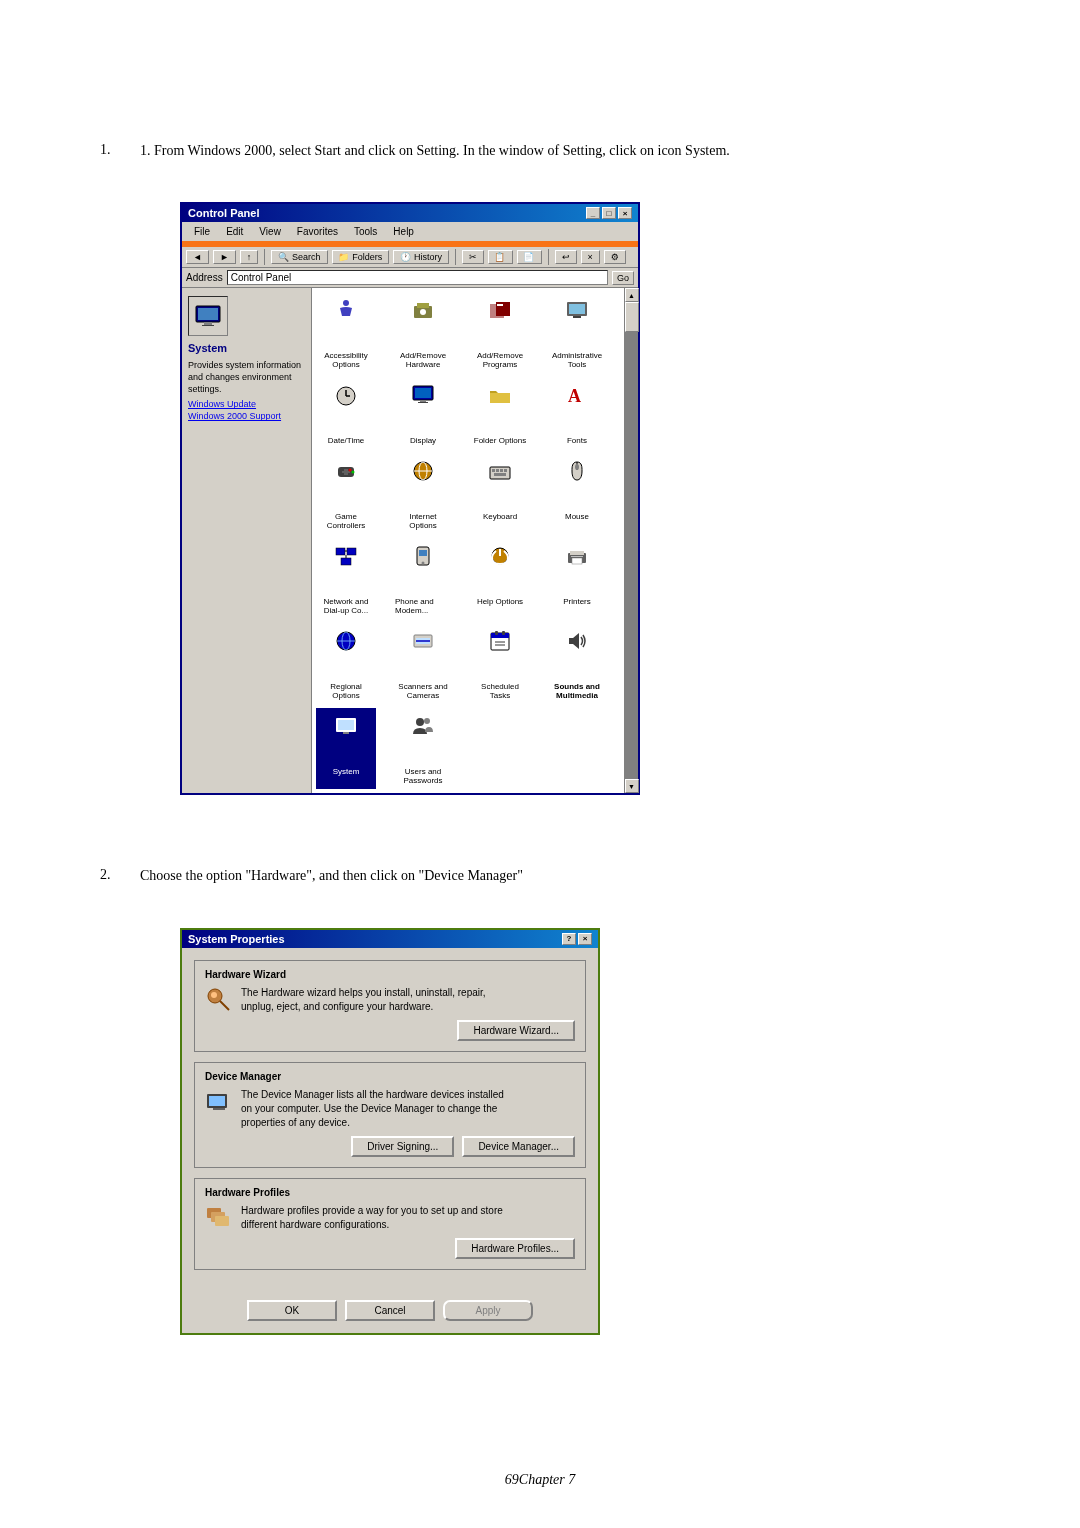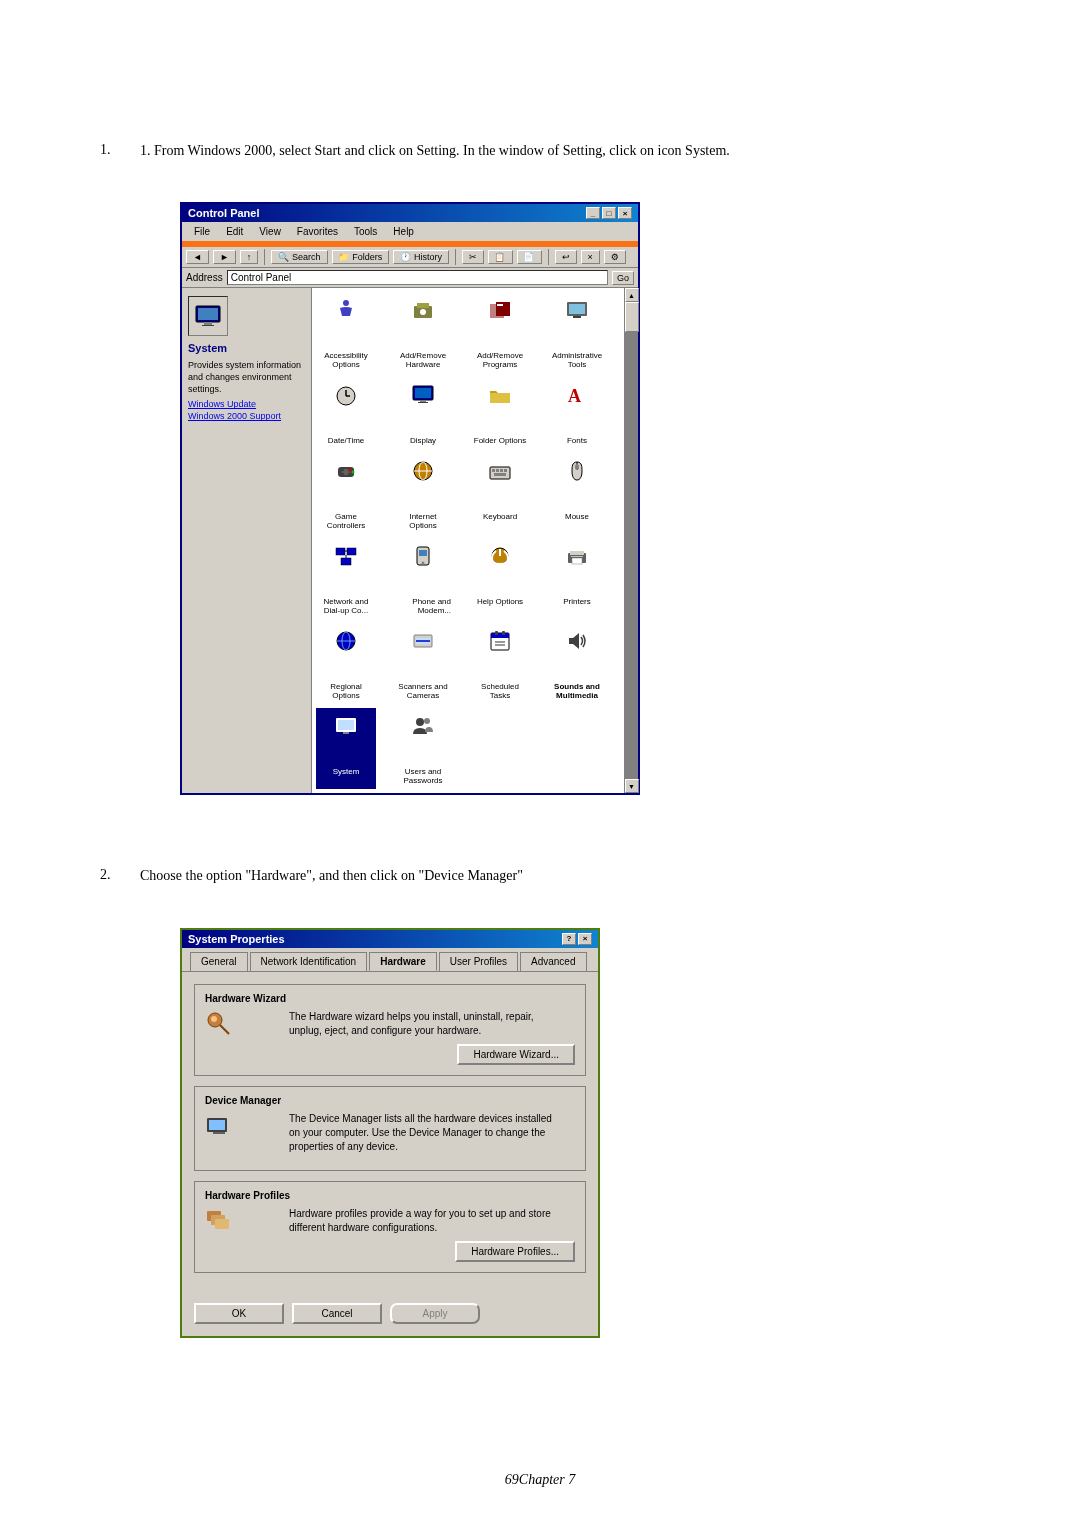--- a/index.html
+++ b/index.html
@@ -260,41 +260,40 @@
       height: 28px;
       flex-shrink: 0;
       display: flex;
       align-items: center;
       justify-content: center;
     }
     .section-text {
       font-size: 10px;
       line-height: 1.4;
       flex: 1;
-      margin-left: 48px;
     }
     .section-buttons {
       display: flex;
       justify-content: flex-end;
       gap: 8px;
       margin-top: 4px;
     }
     .win-dialog-btn {
       background: #d4d0c8;
       border: 2px solid;
       border-color: #ffffff #808080 #808080 #ffffff;
       padding: 3px 14px;
       font-size: 10px;
       cursor: default;
       min-width: 90px;
       text-align: center;
     }
     .dialog-footer {
       display: flex;
-      justify-content: flex-start;
+      justify-content: center;
       gap: 8px;
       padding: 8px 12px 12px;
     }
 
     
     .page-footer {
       position: absolute;
       bottom: 40px;
       left: 0;
       right: 0;
@@ -576,21 +575,21 @@
                     <span style="font-size:8px;text-align:center;">Network and Dial-up Co...</span>
                   </div>
                   <div class="cp-icon">
                     <div class="cp-icon-img">
                       <svg width="24" height="24" viewBox="0 0 24 24">
                           <rect x="6" y="3" width="12" height="18" rx="2" fill="#d4d0c8" stroke="#000" stroke-width="1"></rect>
                           <circle cx="12" cy="19" r="1.5" fill="#808080"></circle>
                           <rect x="8" y="6" width="8" height="6" fill="#4080c0"></rect>
                         </svg>
                     </div>
-                    <span style="font-size:8px;text-align:right;">Phone and Modem...</span>
+                    <span style="font-size:8px;text-align:left;">Phone and Modem...</span>
                   </div>
                   <div class="cp-icon">
                     <div class="cp-icon-img">
                       <svg width="24" height="24" viewBox="0 0 24 24">
                           <circle cx="12" cy="12" r="8" fill="#c08000" stroke="#000" stroke-width="1"></circle>
                           <path d="M12 5 L12 12" stroke="#fff" stroke-width="2"></path>
                           <path d="M8 7 Q4 10 4 14 Q4 20 12 20 Q20 20 20 14 Q20 10 16 7" fill="none" stroke="#fff" stroke-width="2"></path>
                         </svg>
                     </div>
                     <span style="font-size:8px;text-align:center;">Help Options</span>
@@ -698,27 +697,20 @@
           <div class="dialog-window">
             
             <div class="dialog-titlebar">
               <span>System Properties</span>
               <div style="display:flex;gap:2px;">
                 <div class="win-btn">?</div>
                 <div class="win-btn">×</div>
               </div>
             </div>
             
-            <div class="dialog-tabs">
-              <div class="dialog-tab">General</div>
-              <div class="dialog-tab">Network Identification</div>
-              <div class="dialog-tab active">Hardware</div>
-              <div class="dialog-tab">User Profiles</div>
-              <div class="dialog-tab">Advanced</div>
-            </div>
             
             <div class="dialog-body">
 
               <div class="dialog-section">
                 <div class="section-title">Hardware Wizard</div>
                 <div class="section-row">
                   <div class="section-icon">
                     <svg width="28" height="28" viewBox="0 0 28 28">
                       <circle cx="10" cy="10" r="7" fill="#c08040" stroke="#804000" stroke-width="1"></circle>
                       <path d="M15 15 L24 24" stroke="#804000" stroke-width="2"></path>
@@ -743,20 +735,24 @@
                       <rect x="2" y="6" width="20" height="14" rx="1" fill="#404040"></rect>
                       <rect x="4" y="8" width="16" height="10" fill="#80c0ff"></rect>
                       <rect x="8" y="20" width="12" height="2" fill="#606060"></rect>
                     </svg>
                   </div>
                   <div class="section-text">
                     The Device Manager lists all the hardware devices installed<br>
                     on your computer. Use the Device Manager to change the<br>
                     properties of any device.
                   </div>
+                </div>
+                <div class="section-buttons">
+                  <div class="win-dialog-btn">Driver Signing...</div>
+                  <div class="win-dialog-btn">Device Manager...</div>
                 </div>
               </div>
 
               <div class="dialog-section">
                 <div class="section-title">Hardware Profiles</div>
                 <div class="section-row">
                   <div class="section-icon">
                     <svg width="28" height="28" viewBox="0 0 28 28">
                       <rect x="2" y="4" width="14" height="10" rx="1" fill="#c08040"></rect>
                       <rect x="6" y="8" width="14" height="10" rx="1" fill="#d4a060"></rect>

